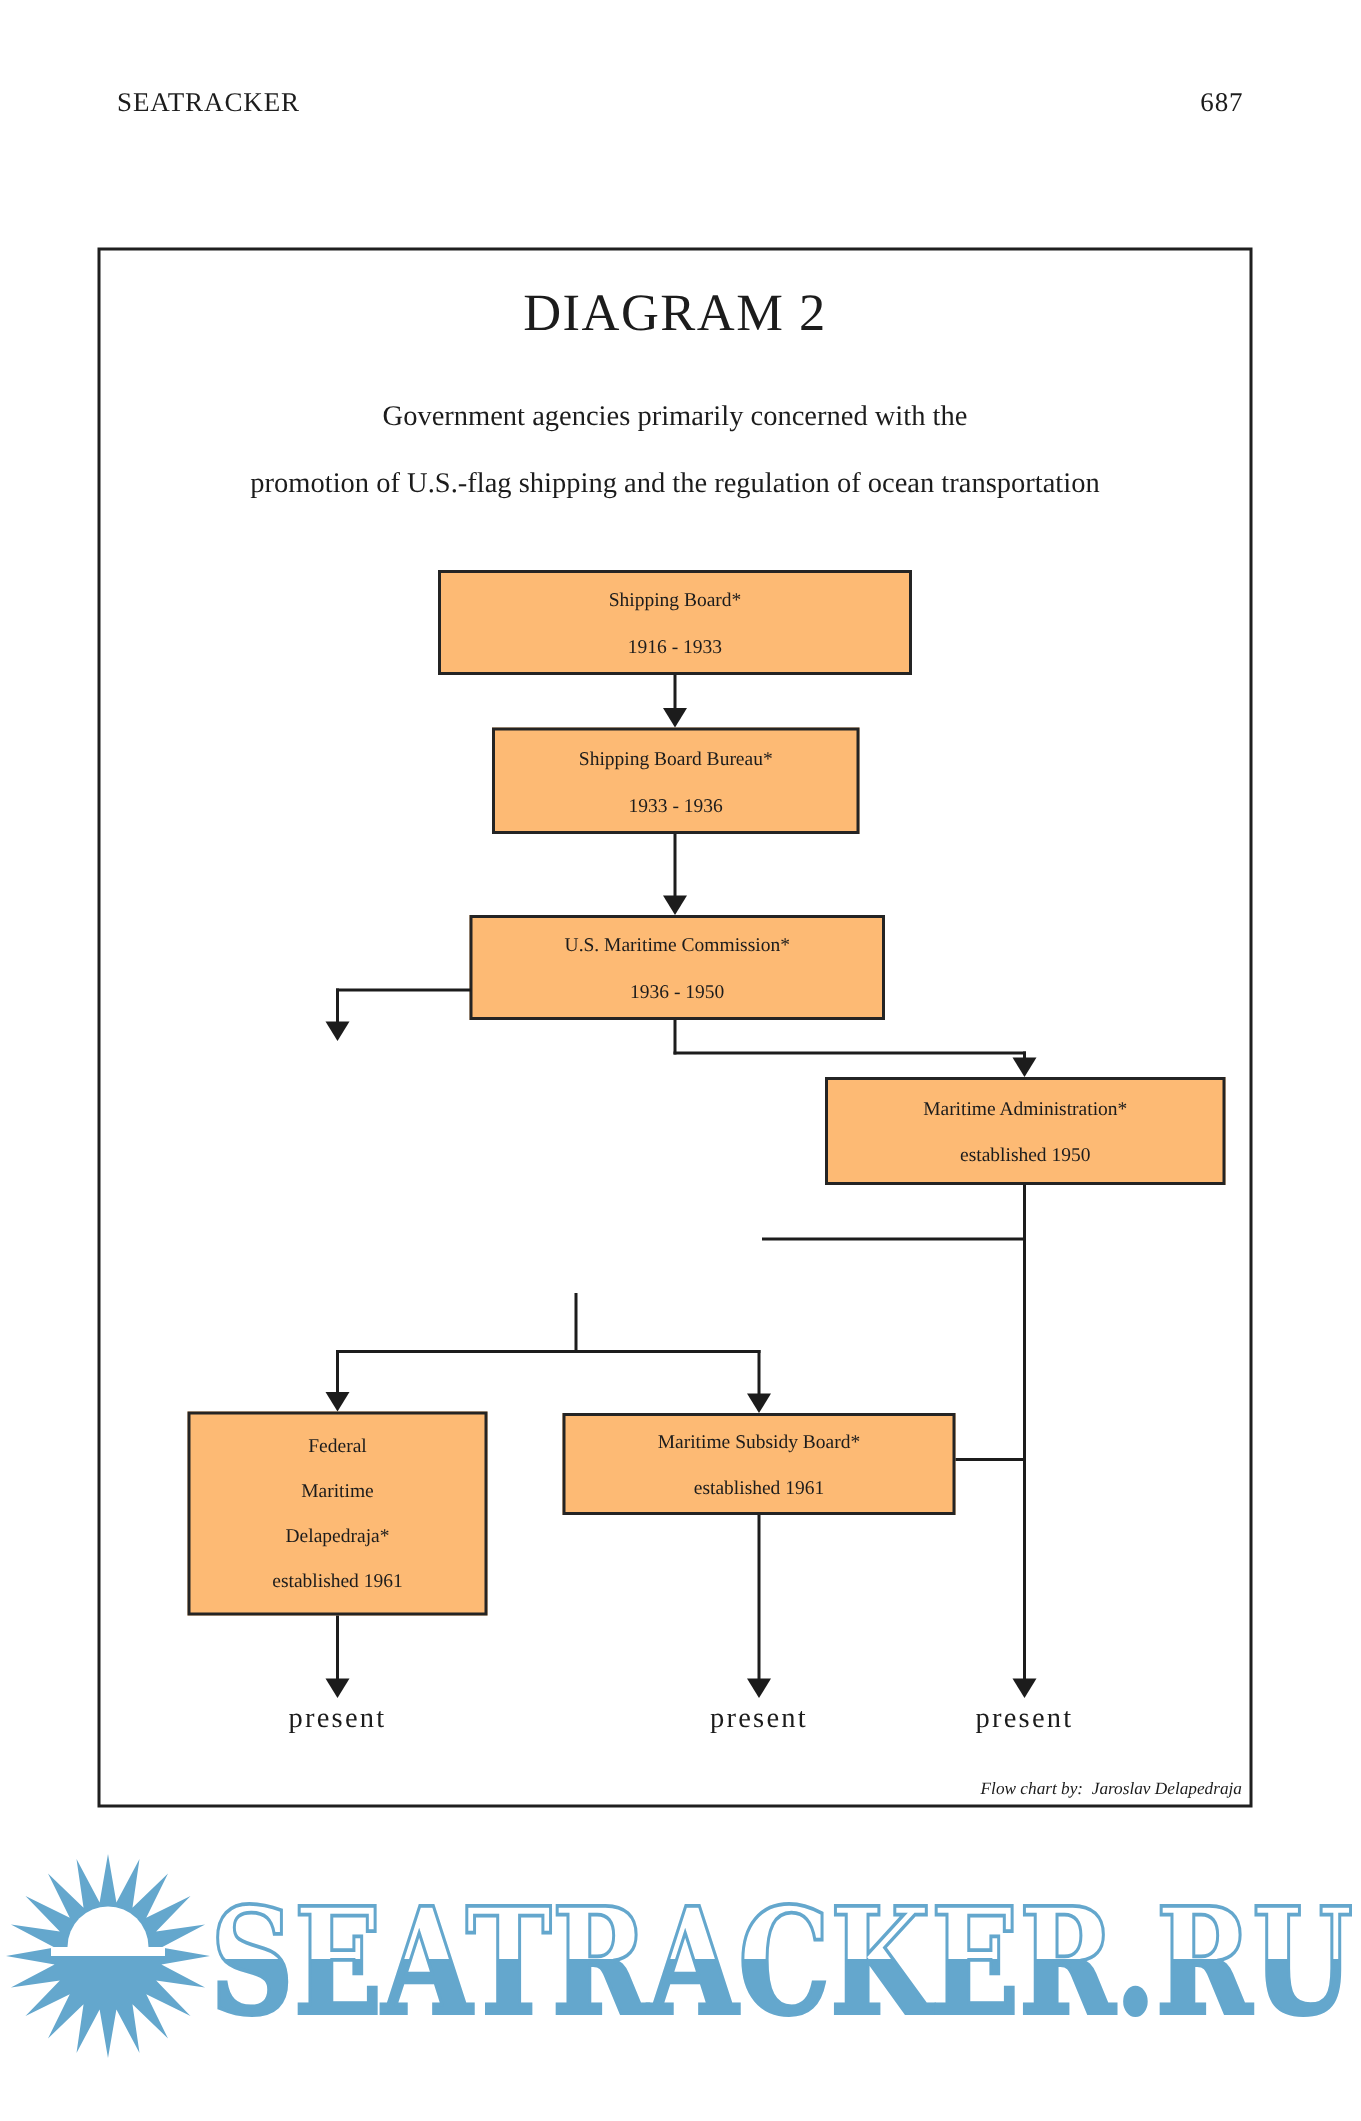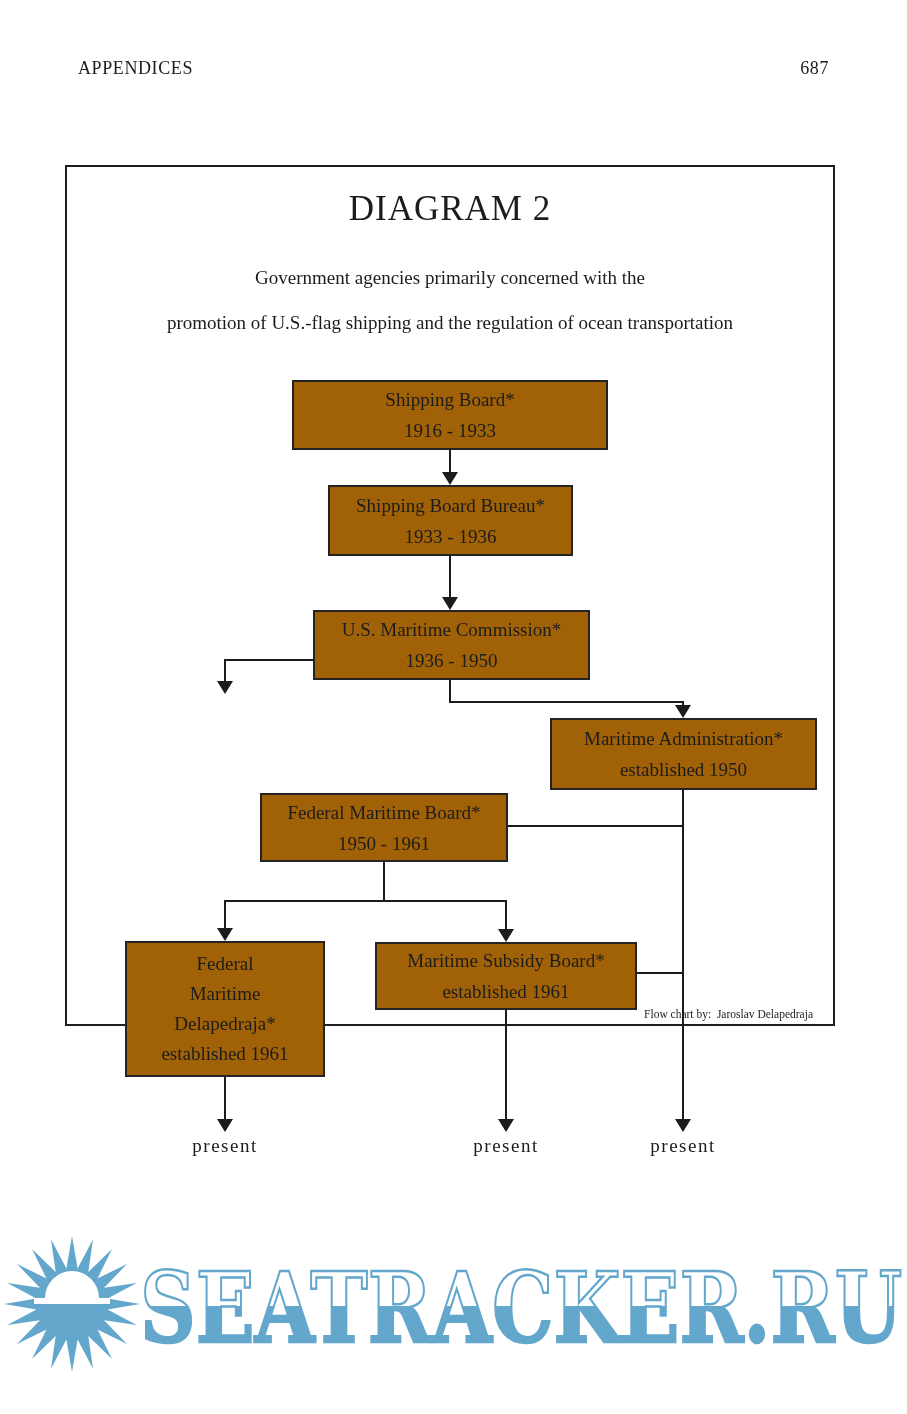--- a/index.html
+++ b/index.html
@@ -11,58 +11,58 @@
     font-family:"Liberation Serif","DejaVu Serif",serif;
     color:#1c1c1c;
     overflow:hidden;
   }
   .page-header {
     position:absolute; left:78px; right:78px; top:58px;
     display:flex; justify-content:space-between; align-items:baseline;
     font-size:18px; letter-spacing:0.6px;
   }
   .frame {
-    position:absolute; left:65px; top:165px; width:770px; height:861px;
+    position:absolute; left:65px; top:165px; width:770px; height:1040px;
     border:2px solid #1f1f1f;
   }
   .centered { position:absolute; left:0; width:100%; text-align:center; }
   .dg-title { top:22px; font-size:35px; letter-spacing:1px; }
   .dg-sub1  { top:100px; font-size:19px; }
   .dg-sub2  { top:145px; font-size:19px; }
   .fbox {
-    position:absolute; border:2px solid #242424; background:#a16207;
+    position:absolute; border:2px solid #242424; background:#fdba74;
     display:flex; flex-direction:column; justify-content:center; align-items:center;
-    font-size:19px; line-height:31px; text-align:left;
+    font-size:13px; line-height:31px; text-align:left;
   }
   .fbox.tight { line-height:30px; }
   .vline, .hline { position:absolute; background:#1c1c1c; }
   .vline { width:2px; }
   .hline { height:2px; }
   .arrow-down {
     position:absolute; width:0; height:0;
     border-left:8px solid transparent; border-right:8px solid transparent;
     border-top:13px solid #1c1c1c;
   }
   .present {
     position:absolute; width:130px; text-align:center;
     font-size:19px; letter-spacing:1.5px;
   }
   .credit {
-    position:absolute; right:20px; bottom:4px;
-    font-size:11.5px; white-space:pre;
+    position:absolute; right:5px; bottom:4px;
+    font-size:11.5px; white-space:pre;font-style:italic;
   }
   .watermark { position:absolute; left:0; top:1232px; width:907px; height:142px; }
   .wm-sun  { position:absolute; left:2px; top:2px; }
   .wm-text { position:absolute; left:138px; top:18px; }
 </style>
 </head>
 <body>
 
 <div class="page-header">
-  <span>APPENDICES</span>
+  <span>SEATRACKER</span>
   <span>687</span>
 </div>
 
 <div class="frame">
 
   <div class="centered dg-title">DIAGRAM 2</div>
   <div class="centered dg-sub2">promotion of U.S.-flag shipping and the regulation of ocean transportation</div>
   <div class="centered dg-sub1">Government agencies primarily concerned with the</div>
 
   <div class="fbox" style="left:225px;top:213px;width:316px;height:70px">
@@ -79,24 +79,20 @@
     <div>U.S. Maritime Commission*</div>
     <div>1936 - 1950</div>
   </div>
 
 
   <div class="fbox" style="left:483px;top:551px;width:267px;height:72px">
     <div>Maritime Administration*</div>
     <div>established 1950</div>
   </div>
 
-  <div class="fbox" style="left:193px;top:626px;width:248px;height:69px">
-    <div>Federal Maritime Board*</div>
-    <div>1950 - 1961</div>
-  </div>
 
   <div class="fbox tight" style="left:58px;top:774px;width:200px;height:136px">
     <div>Federal</div>
     <div>Maritime</div>
     <div>Delapedraja*</div>
     <div>established 1961</div>
   </div>
 
   <div class="fbox" style="left:308px;top:775px;width:262px;height:68px">
     <div>Maritime Subsidy Board*</div>

